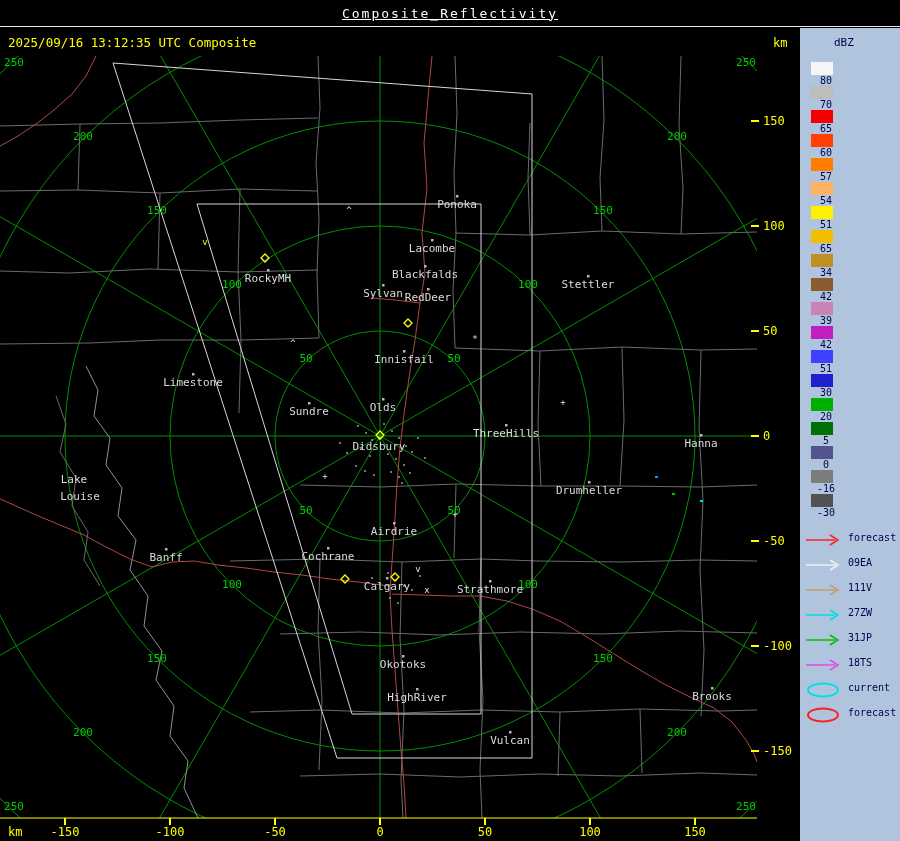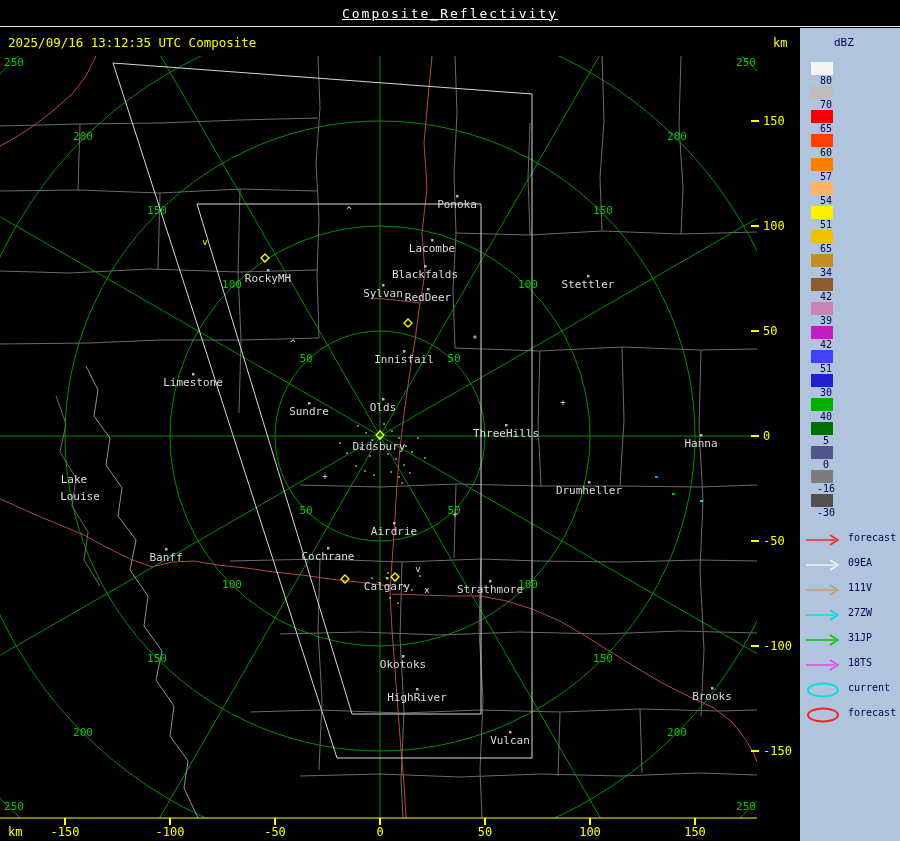--- a/index.html
+++ b/index.html
@@ -324,21 +324,21 @@
         <div class="cb-row">
           <div class="cb-swatch" style="background: rgb(64, 64, 255);"></div>
           <div class="cb-label">51</div>
         </div>
         <div class="cb-row">
           <div class="cb-swatch" style="background: rgb(32, 32, 204);"></div>
           <div class="cb-label">30</div>
         </div>
         <div class="cb-row">
           <div class="cb-swatch" style="background: rgb(0, 176, 0);"></div>
-          <div class="cb-label">40</div>
+          <div class="cb-label">20</div>
         </div>
         <div class="cb-row">
           <div class="cb-swatch" style="background: rgb(0, 112, 0);"></div>
           <div class="cb-label">5</div>
         </div>
         <div class="cb-row">
           <div class="cb-swatch" style="background: rgb(84, 84, 140);"></div>
           <div class="cb-label">0</div>
         </div>
         <div class="cb-row">

